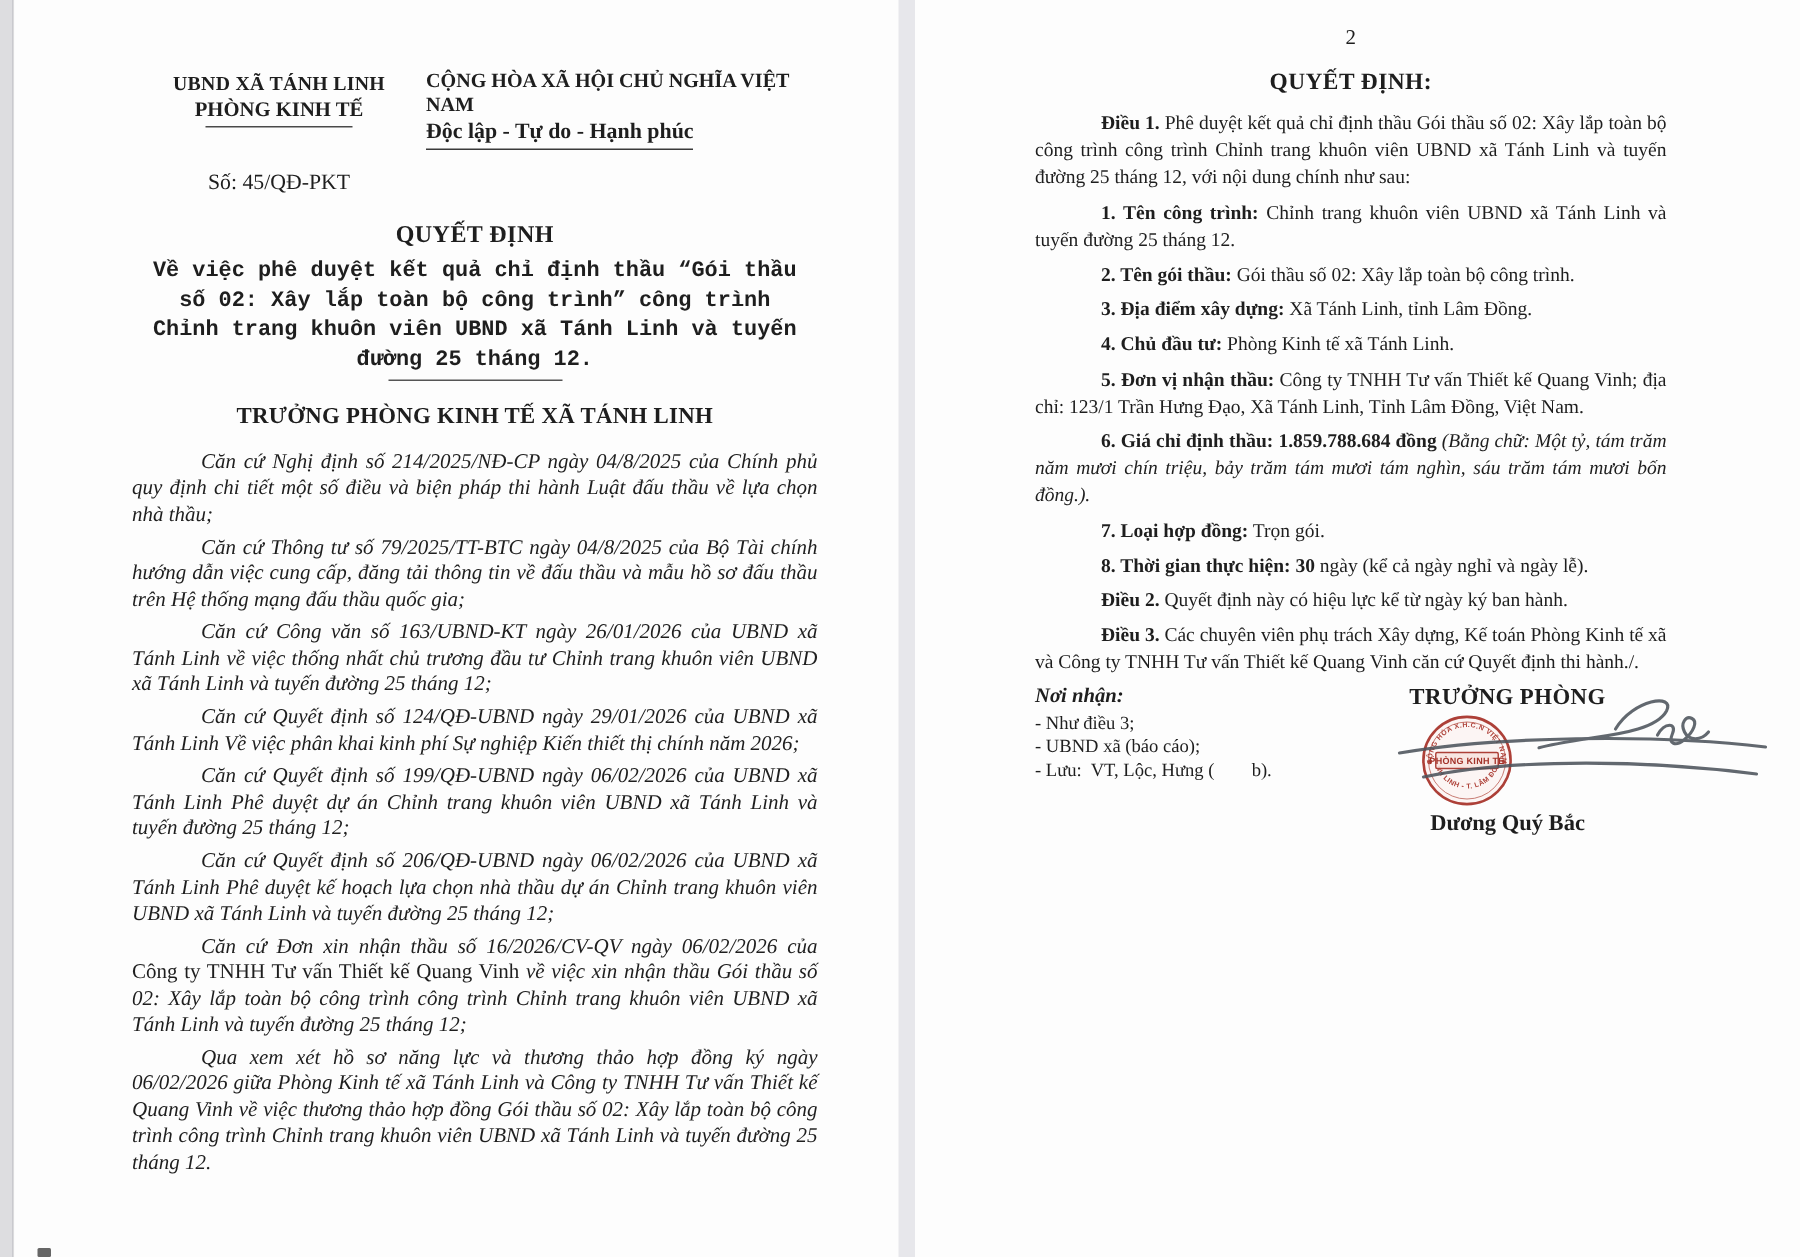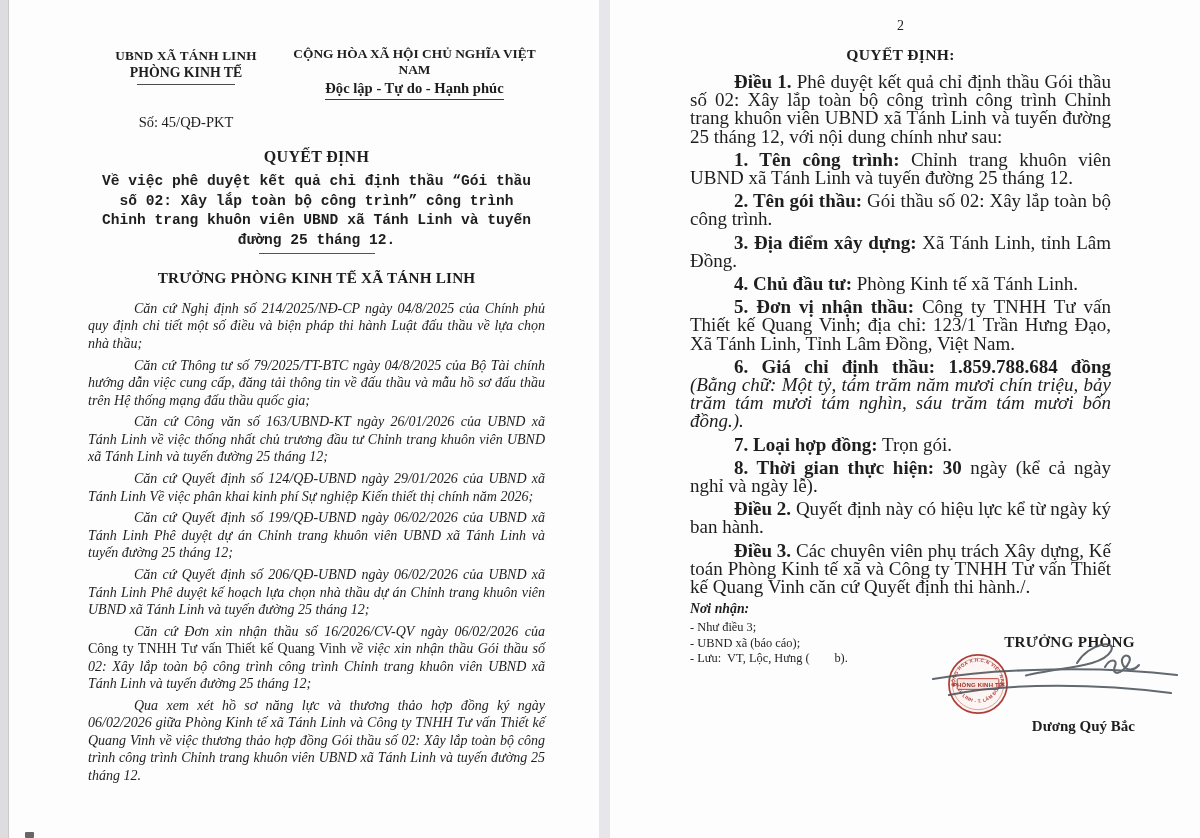--- a/index.html
+++ b/index.html
@@ -15,46 +15,46 @@
   .page1 { left:10px; width:692px; }
   .page2 { left:610px; width:590px; }
 
   
   .p1-content { position:absolute; left:78px; top:0; width:457px; padding-top:46px; }
   .head-row { display:flex; }
   .head-left { width:196px; text-align:center; padding-top:2px; }
   .org-top { font-size:13.2px; font-weight:bold; letter-spacing:.2px; }
   .org-bottom { font-size:13.8px; font-weight:bold; margin-top:1px; }
   .u-org { width:98px; border-top:1px solid #4a4a4a; margin:3px auto 0; }
-  .head-right { flex:1; text-align:center; }
+  .head-right { flex:1; text-align:left; }
   .nat1 { font-size:13.4px; font-weight:bold; }
   .nat2 { display:inline-block; font-size:14.6px; font-weight:bold; margin-top:2px; padding-bottom:2px; border-bottom:1.4px solid #3a3a3a; }
   .num-row { display:flex; margin-top:14px; }
   .doc-num { width:196px; text-align:center; font-size:14.5px; }
   .place-date { flex:1; text-align:center; font-size:14.5px; font-style:italic; }
   .title-block { margin-top:17px; text-align:center; }
   .title-head { font-size:16px; font-weight:bold; letter-spacing:.3px; }
   .title-body { margin:6px auto 0; font-size:14.6px; font-weight:bold; line-height:19.5px; width:440px;font-family:Liberation Mono, monospace; }
   .title-underline { width:116px; border-top:1.2px solid #555; margin:3px auto 0; }
   .authority { margin-top:15px; text-align:center; font-size:15.2px; font-weight:bold; letter-spacing:.2px; }
   .recitals { margin-top:13px; }
   .recitals p { font-size:14px; line-height:17.4px; text-align:justify; text-indent:46px; margin:0 0 4.5px 0; }
 
   
   .p2-content { position:absolute; left:80px; top:0; width:421px; padding-top:18px; }
   .page-num { text-align:center; font-size:14px; }
   .p2-heading { margin-top:12px; text-align:center; font-size:15.6px; font-weight:bold; letter-spacing:.3px; }
   .articles { margin-top:9px; }
-  .articles p { font-size:19px; line-height:18.2px; text-align:justify; text-indent:44px; margin:0 0 5px 0; }
+  .articles p { font-size:13px; line-height:18.2px; text-align:justify; text-indent:44px; margin:0 0 5px 0; }
 
   .footer-row { position:relative; margin-top:3px; height:160px; }
   .recipients { position:absolute; left:0; top:0; width:205px; }
   .recip-label { font-size:13.8px; font-weight:bold; font-style:italic; margin-bottom:3px; }
   .recip-list div { font-size:12.4px; line-height:15.5px; }
-  .sign-block { position:absolute; left:185px; top:0; width:260px; text-align:right;margin-top:32px; }
+  .sign-block { position:absolute; left:185px; top:0; width:260px; text-align:center; }
   .signer-title { font-size:15.2px; font-weight:bold; letter-spacing:.3px; }
   .sig-zone { position:relative; height:66px; }
   .stamp-svg { position:absolute; left:72px; top:2px; width:62px; height:62px; z-index:1; }
   .signature-svg { position:absolute; left:52px; top:-14px; width:256px; height:88px; z-index:2; }
   .signer-name { position:relative; z-index:3; font-size:15px; font-weight:bold; margin-top:1px; }
 
   
   .stamp-arc { font-size:4.8px; font-weight:bold; letter-spacing:.35px; fill:#ad4038; font-family:"Liberation Sans","DejaVu Sans",sans-serif; }
   .stamp-center-text { font-size:6.2px; font-weight:bold; fill:#a33229; letter-spacing:.2px; font-family:"Liberation Sans","DejaVu Sans",sans-serif; }
   .stamp-star { font-size:5px; fill:#ad4038; }

